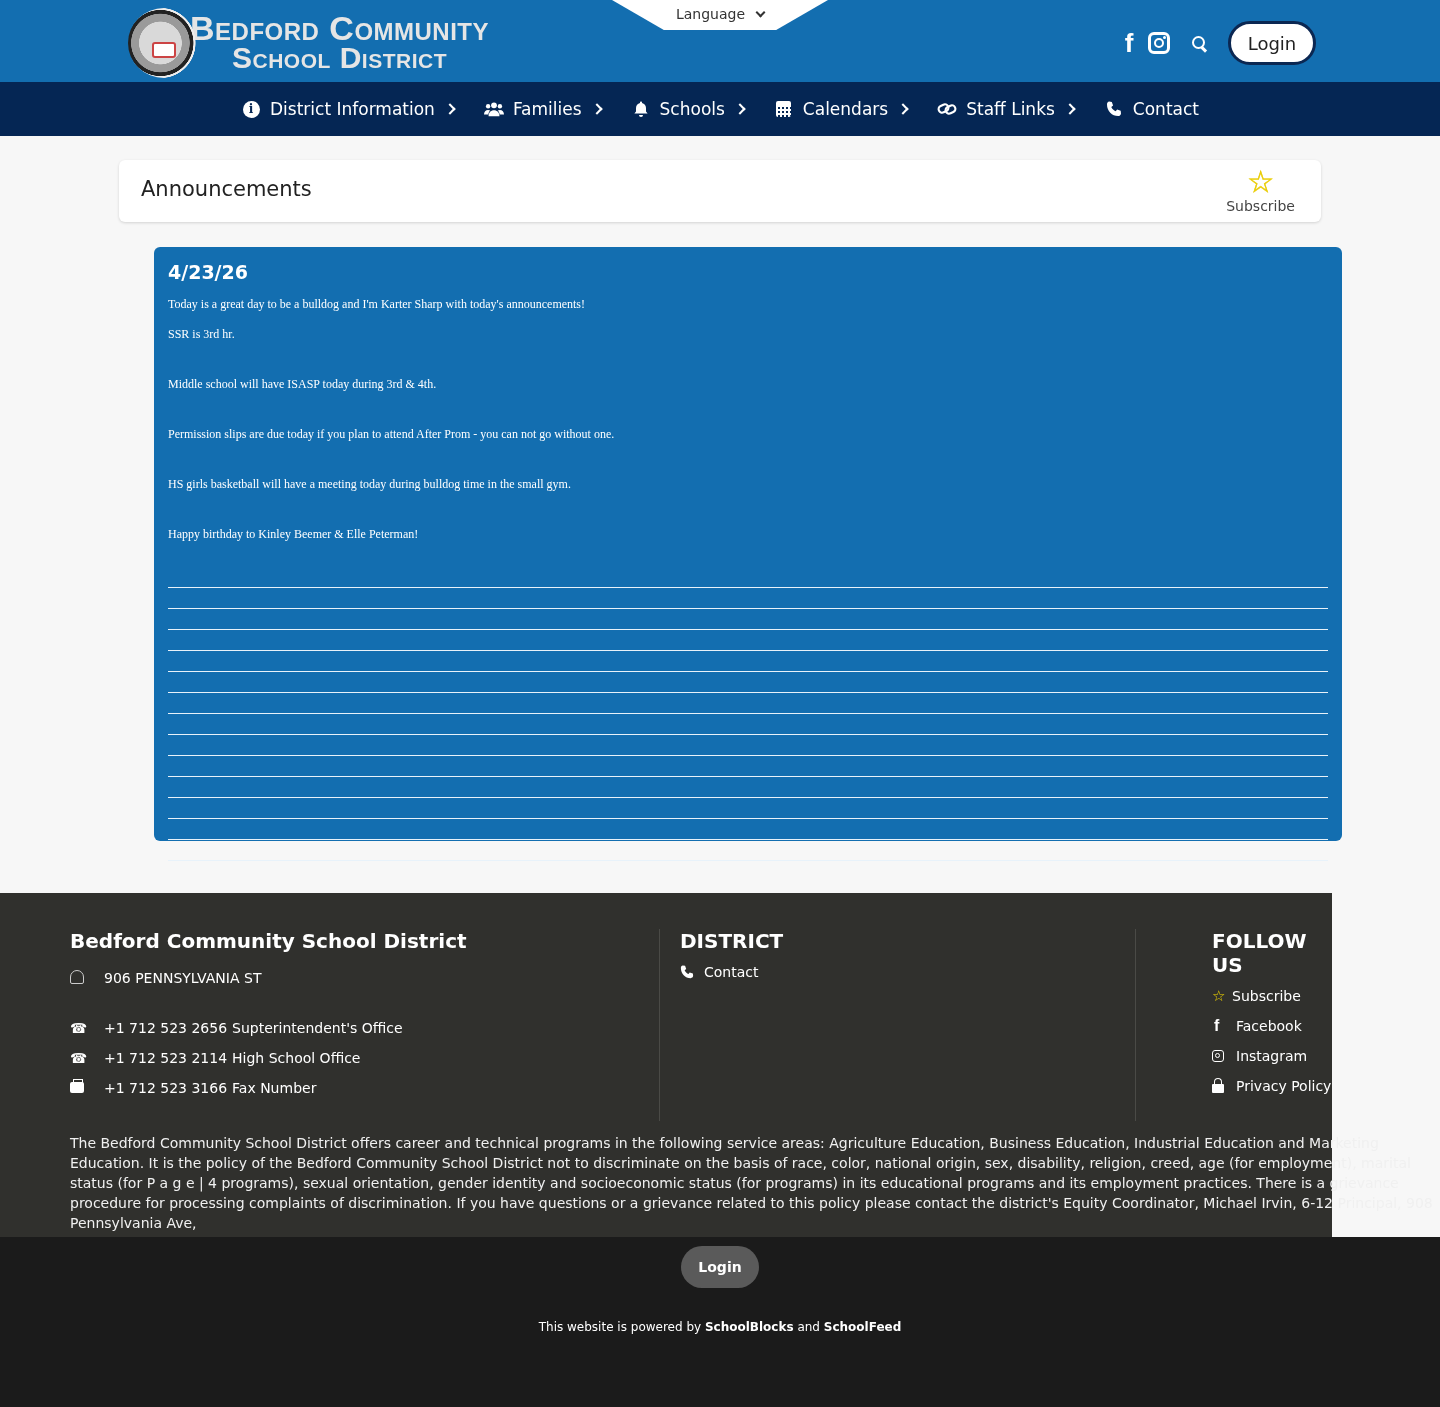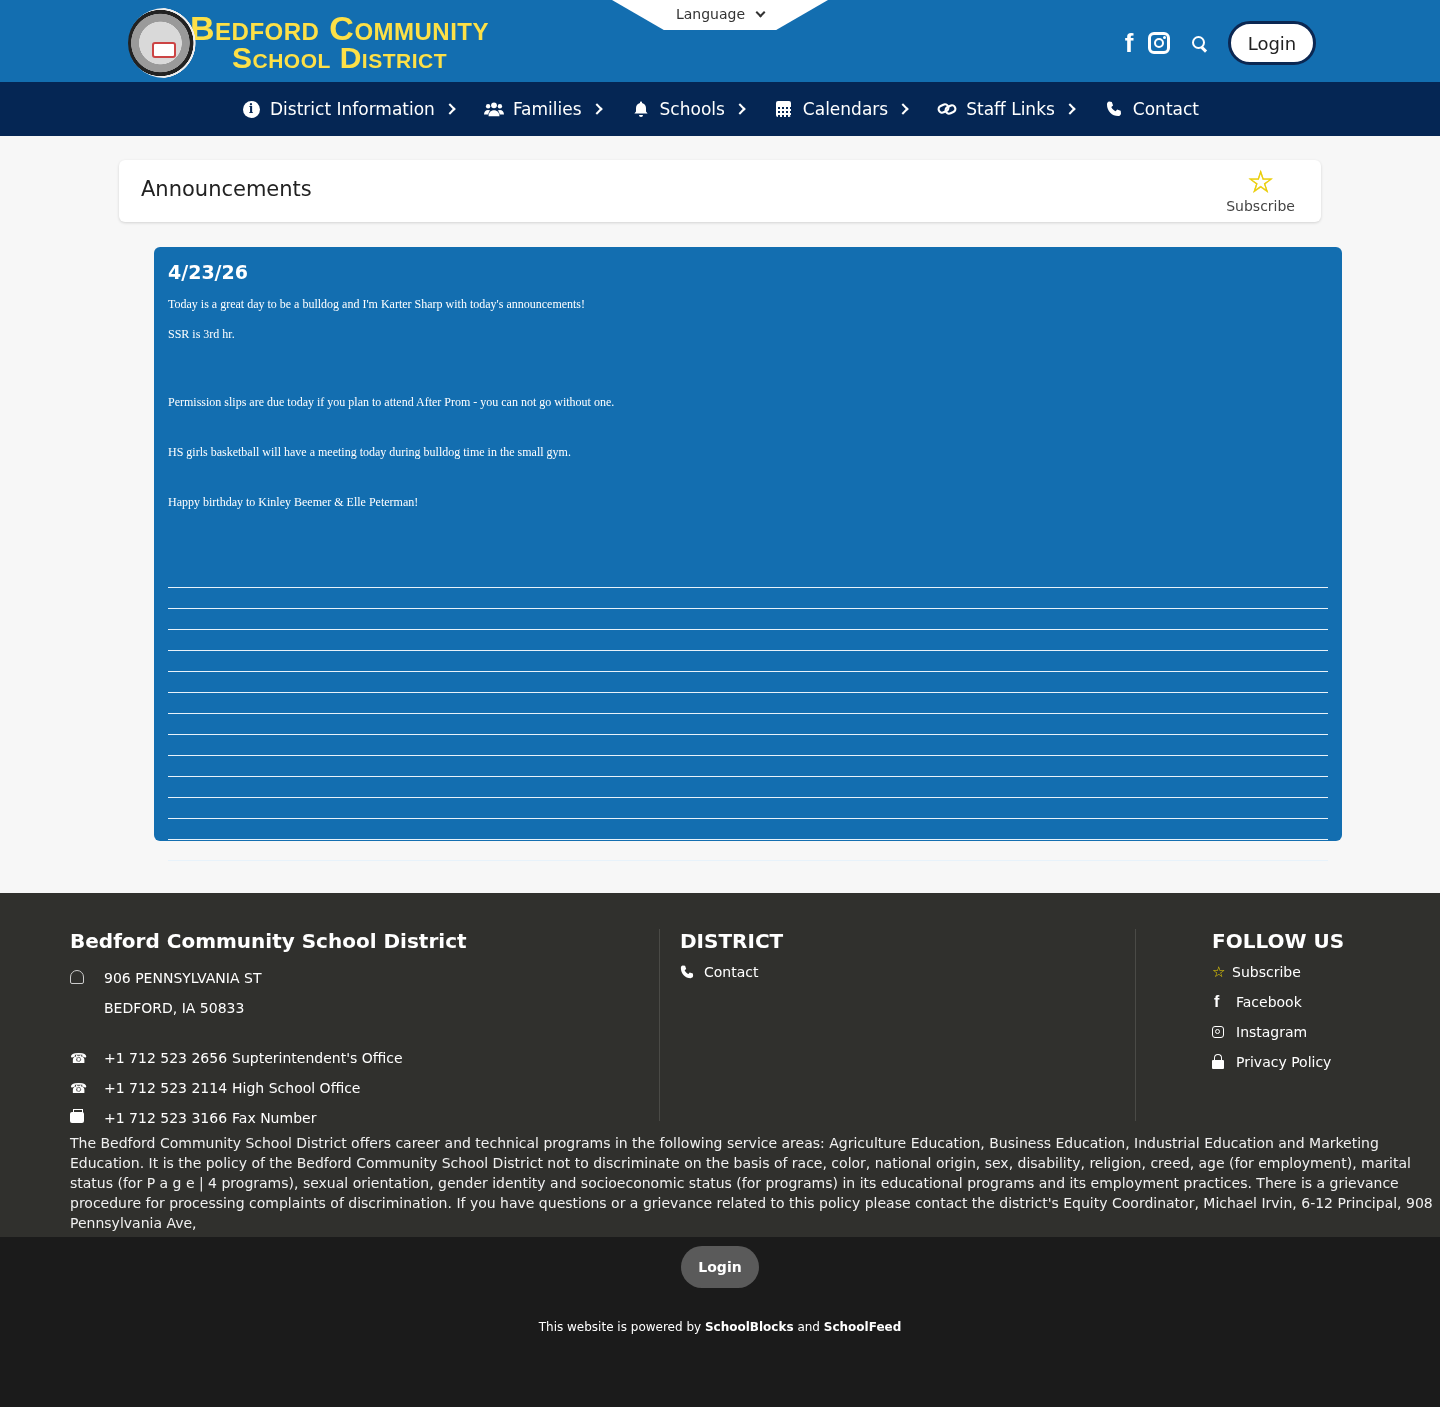--- a/index.html
+++ b/index.html
@@ -4,21 +4,21 @@
 <style>
   * { box-sizing: border-box; margin: 0; padding: 0; }
   html, body { width: 1440px; background: #f7f7f7; font-family: "DejaVu Sans", "Liberation Sans", sans-serif; }
   body { position: relative; min-height: 1407px; }
 
   
   .top-bar { position: relative; height: 82px; background: #136eb0; }
   .logo { position: absolute; left: 128px; top: 8px; display: flex; align-items: center; }
   .logo-mascot { width: 72px; height: 70px; border-radius: 50%; background: radial-gradient(circle at 45% 50%, #d9d9d9 0 40%, #9a9a9a 41% 55%, #222 56% 62%, #eee 63% 66%, transparent 67%); position: relative; }
   .logo-mascot::after { content: ""; position: absolute; left: 24px; top: 34px; width: 20px; height: 12px; background: #fff; border-radius: 3px; border: 2px solid #c44; }
-  .logo-text { margin-left: -10px; color: #fde047; font-family: "Liberation Sans", sans-serif; font-weight: bold; text-align: center; line-height: 30px; font-variant: small-caps; letter-spacing: 0.5px; }
+  .logo-text { margin-left: -10px; color: #e5e5e5; font-family: "Liberation Sans", sans-serif; font-weight: bold; text-align: center; line-height: 30px; font-variant: small-caps; letter-spacing: 0.5px; }
   .logo-text .l1 { font-size: 34px; display: block; }
   .logo-text .l2 { font-size: 30px; display: block; }
 
   .lang-tab { position: absolute; left: 612px; top: 0; width: 216px; height: 30px; background: #fff; clip-path: polygon(0 0, 100% 0, 76% 100%, 24% 100%); display: flex; align-items: center; justify-content: center; gap: 8px; font-size: 14px; color: #333; padding-bottom: 2px; }
   .lang-tab .chev { width: 7px; height: 7px; border-right: 2px solid #333; border-bottom: 2px solid #333; transform: rotate(45deg); margin-top: -4px; margin-left: 4px; }
 
   .header-right { position: absolute; right: 124px; top: 21px; display: flex; align-items: center; }
   .social-icon { color: #fff; font-weight: bold; font-size: 26px; font-family: "Liberation Sans", sans-serif; width: 22px; text-align: center; }
   .ig-icon { width: 22px; height: 22px; border: 3px solid #fff; border-radius: 6px; position: relative; margin-left: 8px; }
   .ig-icon::before { content: ""; position: absolute; left: 3px; top: 3px; width: 10px; height: 10px; border: 2.5px solid #fff; border-radius: 50%; box-sizing: border-box; }
@@ -42,21 +42,21 @@
   .star-icon { font-size: 30px; color: #f2d600; line-height: 30px; -webkit-text-stroke: 0.5px #e6c800; }
   .subscribe-label { font-size: 14px; color: #444; margin-top: 1px; }
 
   .ann-card { position: absolute; left: 126px; top: 247px; width: 1188px; height: 594px; background: #136eb0; border-radius: 6px; color: #fff; padding: 14px 14px 0 14px; margin-left: 28px; }
   .ann-date { font-size: 19px; font-weight: bold; margin-bottom: 12px; }
   .ann-line { font-size: 12px; line-height: 18px; height: 18px; font-family: Liberation Serif, serif; }
   .ann-rules { position: absolute; left: 14px; right: 14px; top: 320px; }
   .ann-rule { height: 21px; border-bottom: 1px solid #e8f2fa; }
 
   
-  .footer { position: absolute; left: 0; top: 893px; width: 1440px; height: 344px; background: #30302d; color: #fff; }
+  .footer { position: absolute; left: 0; top: 893px; width: 1332px; height: 344px; background: #30302d; color: #fff; }
   .foot-col1 { position: absolute; left: 70px; top: 36px; }
   .foot-col1 h2 { font-size: 20px; font-weight: bold; margin-bottom: 10px; }
   .f-row { display: flex; align-items: center; font-size: 14px; height: 30px; }
   .f-row .ficon { width: 34px; font-size: 14px; }
   .f-row .bold { font-weight: normal; margin-left: 5px; }
   .addr-icon { width: 14px; height: 14px; border: 1.5px solid #ccc; border-radius: 50% 50% 2px 2px; display: inline-block; }
   .phone-glyph { font-size: 15px; }
   .fax-icon { display: inline-block; width: 14px; height: 11px; background: #fff; border-radius: 2px; position: relative; }
   .fax-icon::before { content: ""; position: absolute; left: 3px; top: -3px; width: 8px; height: 4px; border: 1.5px solid #fff; border-bottom: none; }
   .spacer { height: 20px; }
@@ -172,20 +172,21 @@
     <span class="subscribe-label">Subscribe</span>
   </div>
 </section>
 
 <article class="ann-card">
   <div class="ann-date">4/23/26</div>
   <div>
     <p class="ann-line" style="margin-bottom:12px">Today is a great day to be a bulldog and I'm Karter Sharp with today's announcements!</p>
     <p class="ann-line" style="margin-bottom:14px">SSR is 3rd hr.</p>
     <p class="ann-line"></p>
+    <p class="ann-line" style="margin-bottom:14px">Middle school will have ISASP today during 3rd &amp; 4th.</p>
     <p class="ann-line"></p>
     <p class="ann-line" style="margin-bottom:14px">Permission slips are due today if you plan to attend After Prom - you can not go without one.</p>
     <p class="ann-line"></p>
     <p class="ann-line" style="margin-bottom:14px">HS girls basketball will have a meeting today during bulldog time in the small gym.</p>
     <p class="ann-line"></p>
     <p class="ann-line">Happy birthday to Kinley Beemer &amp; Elle Peterman!</p>
   </div>
   <div class="ann-rules">
     <div class="ann-rule"></div>
     <div class="ann-rule"></div>
@@ -203,24 +204,20 @@
     <div class="ann-rule"></div>
   </div>
 </article>
 
 <footer class="footer">
   <div class="foot-col1">
     <h2>Bedford Community School District</h2>
     <div class="f-row">
       <span class="ficon"><span class="addr-icon"></span></span>
       <span>906 PENNSYLVANIA ST</span>
-    </div>
-    <div class="f-row">
-      <span class="ficon"></span>
-      <span>BEDFORD, IA 50833</span>
     </div>
     <div class="spacer"></div>
     <div class="f-row">
       <span class="ficon phone-glyph">☎</span>
       <span>+1 712 523 2656</span>
       <span class="bold">Supterintendent's Office</span>
     </div>
     <div class="f-row">
       <span class="ficon phone-glyph">☎</span>
       <span>+1 712 523 2114</span>

